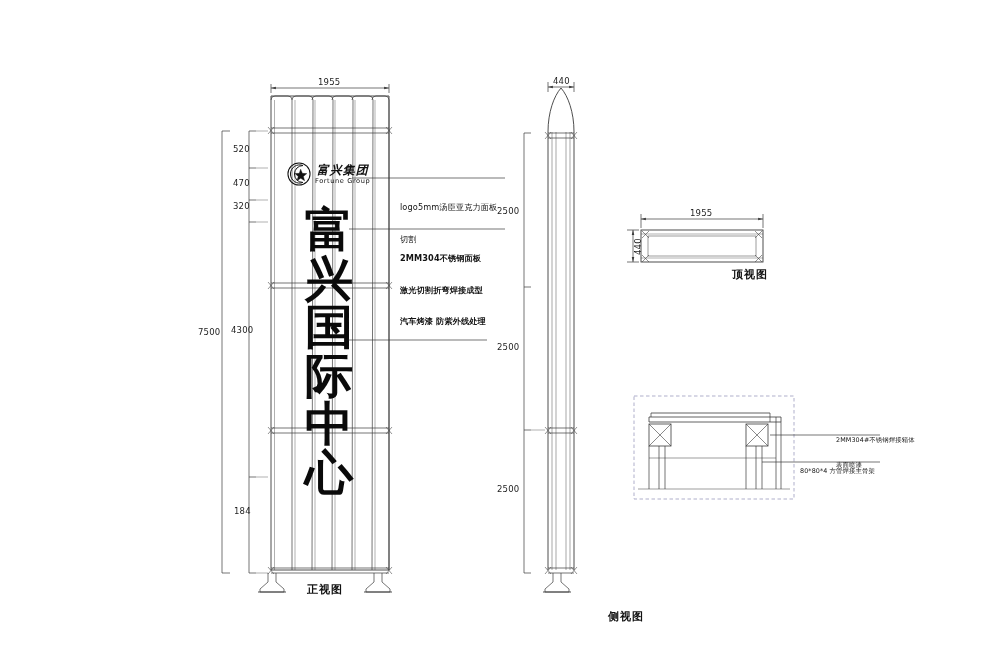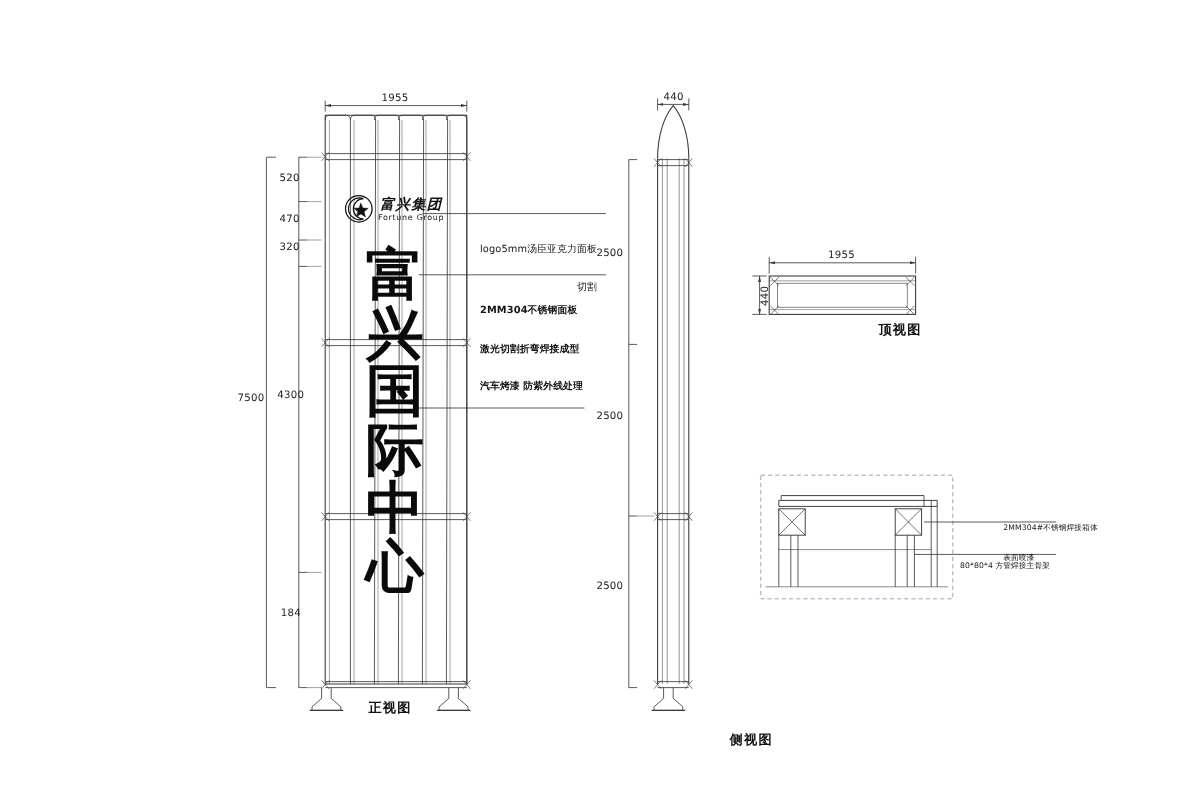--- a/index.html
+++ b/index.html
@@ -330,21 +330,21 @@
 
   <div class="signtext" style="left:298px; top:206px; width:62px;">
     <span class="signchar">富</span>
     <span class="signchar">兴</span>
     <span class="signchar">国</span>
     <span class="signchar">际</span>
     <span class="signchar">中</span>
     <span class="signchar">心</span>
   </div>
 
-  <div class="txt note" style="left:400px; top:181px;text-align:right;">
+  <div class="txt note" style="left:400px; top:181px;">
     <div>logo5mm汤臣亚克力面板</div>
     <div>切割</div>
   </div>
 
   <div class="txt note" style="left:400px; top:232px;font-weight:bold;">
     <div>2MM304不锈钢面板</div>
     <div>激光切割折弯焊接成型</div>
     <div>汽车烤漆 防紫外线处理</div>
   </div>
 

